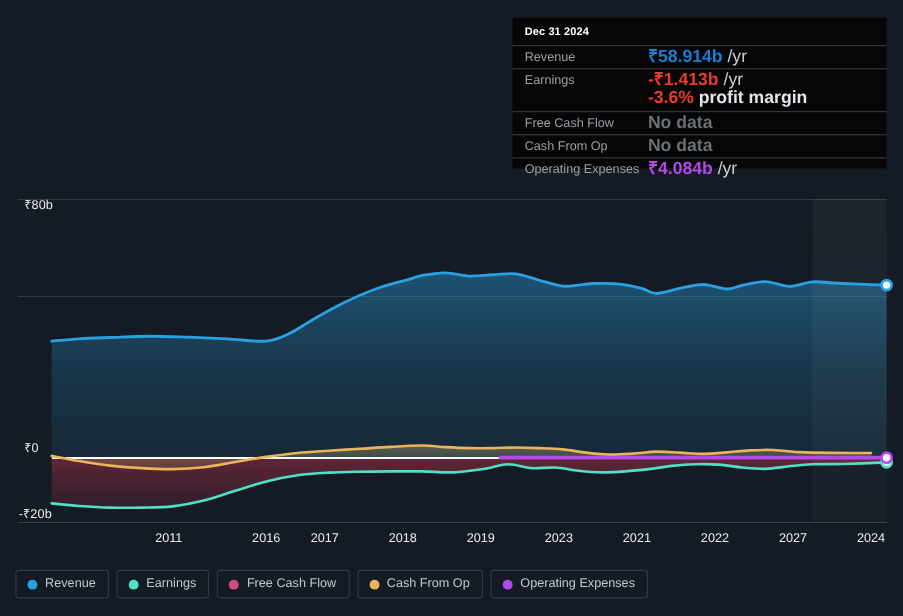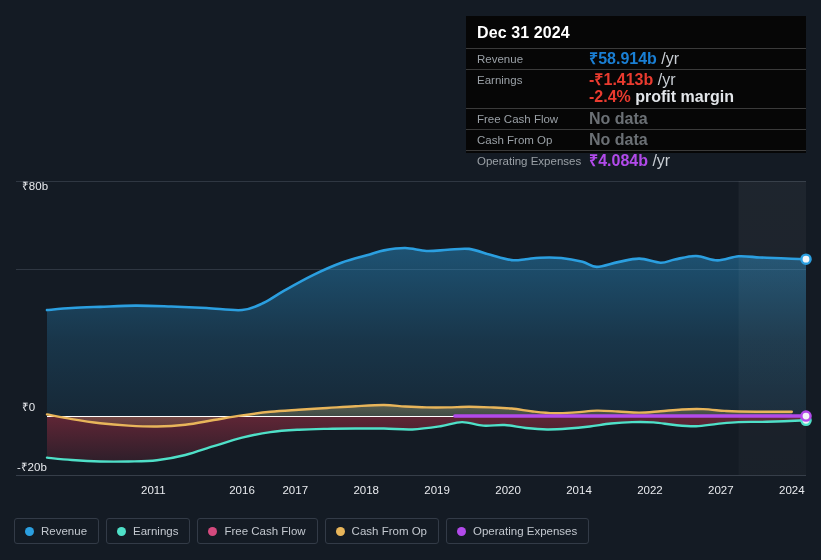--- a/index.html
+++ b/index.html
@@ -38,21 +38,21 @@
   #tooltip {
     position: absolute;
     left: 466px; top: 16px;
     width: 340px; height: 137px;
     background: #060606;
     box-sizing: border-box;
     padding: 0;
   }
   #tt-title {
     color: #ffffff;
-    font-size: 16px;
+    font-size: 10px;
     font-weight: bold;
     padding: 8px 0 6px 11px;
     letter-spacing: .1px;
   }
   .tt-row {
     display: flex;
     align-items: flex-start;
     border-top: 1px solid #3a3a3a;
     padding: 3px 0 3px 11px;
     min-height: 12px;
@@ -144,41 +144,41 @@
   <div class="ylab" id="ylab0" style="left:22px; top:178px;">₹80b</div>
   <div class="ylab" id="ylab1" style="left:22px; top:399px;">₹0</div>
   <div class="ylab" id="ylab2" style="left:17px; top:459px;text-align:right;">-₹20b</div>
 
   <div id="xlabels">
       <div class="xlab" style="left: 153.402px;">2011</div>
       <div class="xlab" style="left: 242px;">2016</div>
       <div class="xlab" style="left: 295.271px;">2017</div>
       <div class="xlab" style="left: 366.206px;">2018</div>
       <div class="xlab" style="left: 437.14px;">2019</div>
-      <div class="xlab" style="left: 508.075px;">2020</div>
-      <div class="xlab" style="left: 579.009px;">2014</div>
+      <div class="xlab" style="left: 508.075px;">2023</div>
+      <div class="xlab" style="left: 579.009px;">2021</div>
       <div class="xlab" style="left: 649.944px;">2022</div>
       <div class="xlab" style="left: 720.879px;">2027</div>
       <div class="xlab" style="left: 791.813px;">2024</div>
     </div>
 
   <div id="tooltip">
     <div id="tt-title">Dec 31 2024</div>
     <div id="tt-rows">
         <div class="tt-row">
           <div class="tt-label">Revenue</div>
           <div class="tt-val"><span class="amt amt-rev">₹58.914b</span><span class="unit"> /yr</span></div>
         </div>
         <div class="tt-row">
           <div class="tt-label">Earnings</div>
           <div class="tt-val"><span class="amt amt-neg">-₹1.413b</span><span class="unit"> /yr</span></div>
         </div>
         <div class="tt-row sub">
           <div class="tt-label"></div>
-          <div class="tt-val"><span class="amt amt-neg">-2.4%</span><span class="pm-unit"> profit margin</span></div>
+          <div class="tt-val"><span class="amt amt-neg">-3.6%</span><span class="pm-unit"> profit margin</span></div>
         </div>
         <div class="tt-row">
           <div class="tt-label">Free Cash Flow</div>
           <div class="tt-val"><span class="amt nodata">No data</span><span class="unit"></span></div>
         </div>
         <div class="tt-row">
           <div class="tt-label">Cash From Op</div>
           <div class="tt-val"><span class="amt nodata">No data</span><span class="unit"></span></div>
         </div>
         <div class="tt-row">

